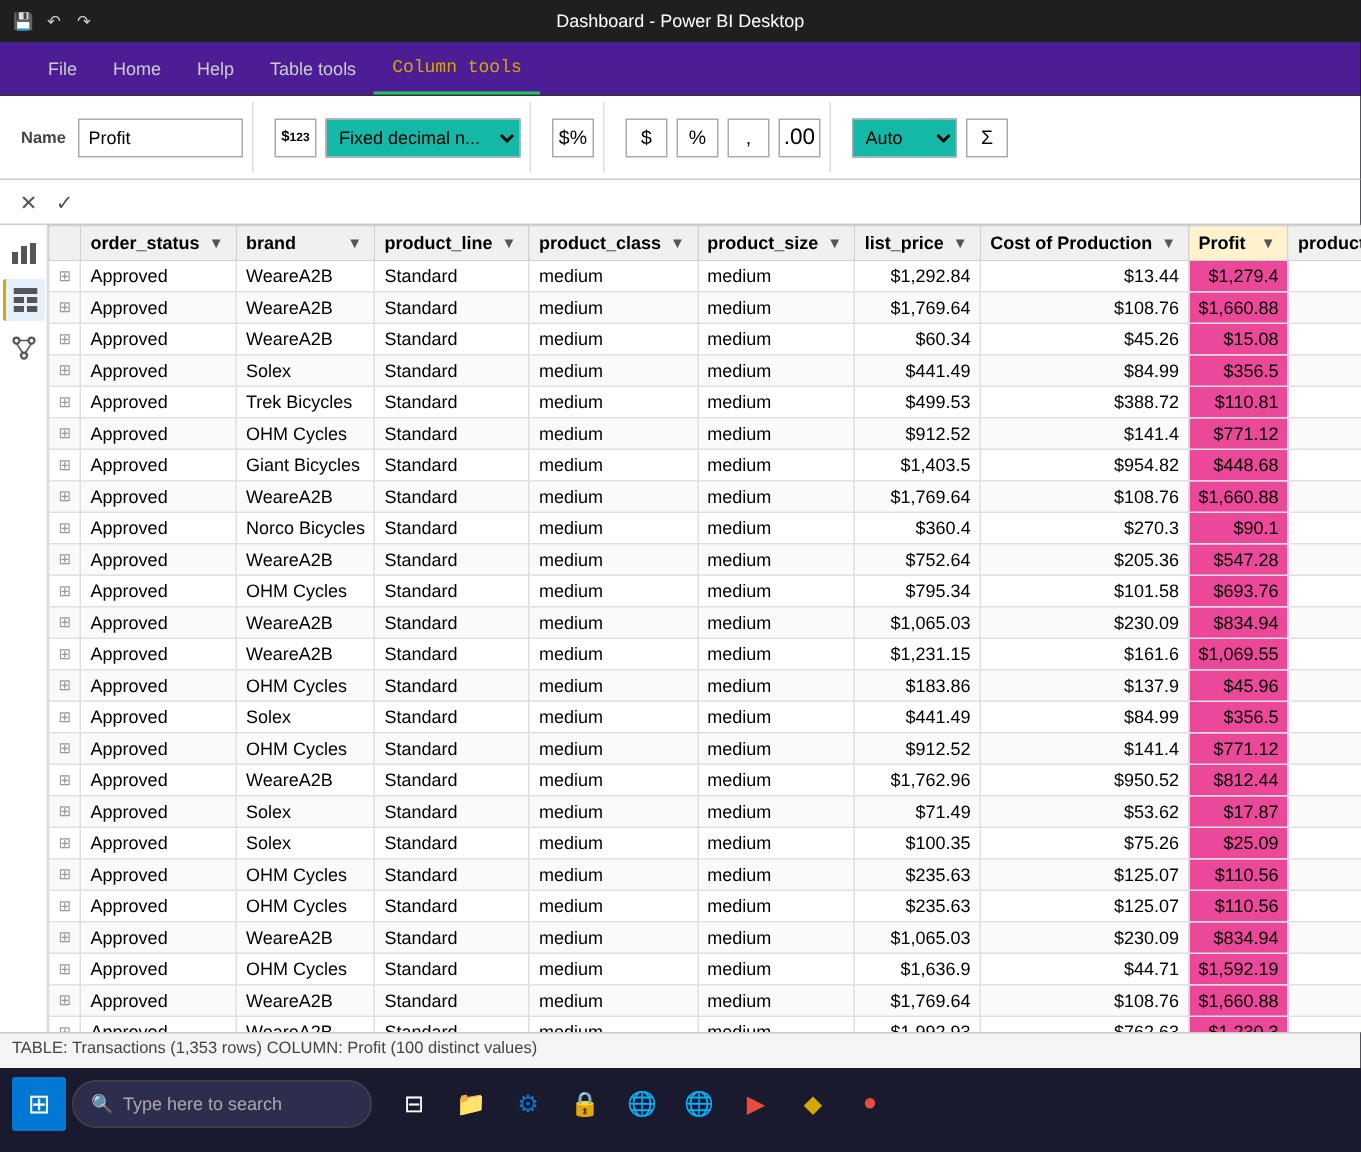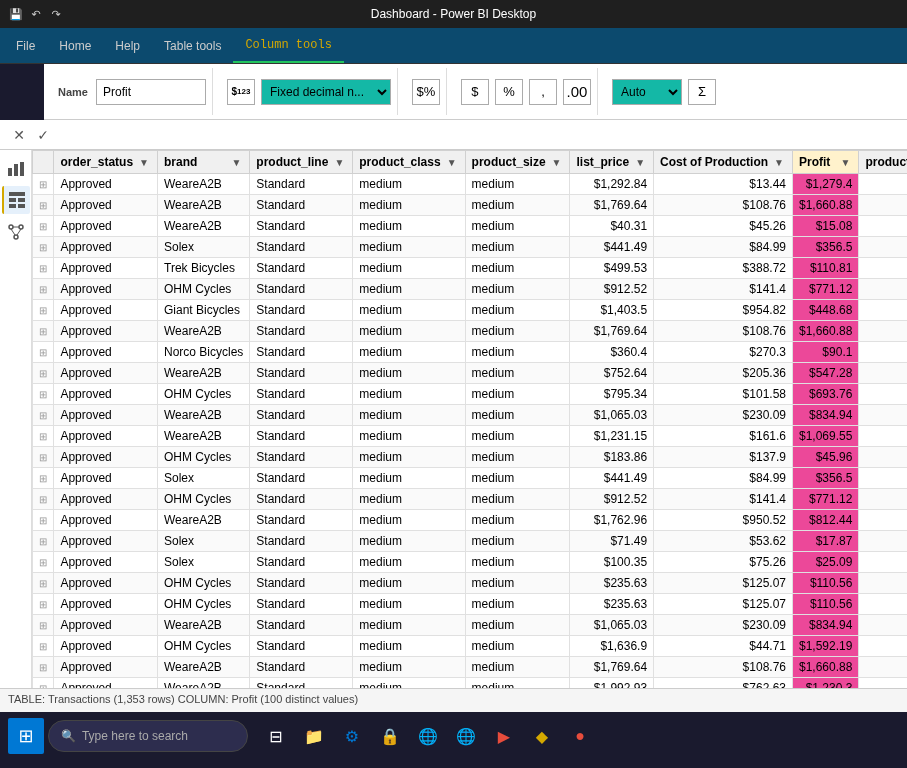--- a/index.html
+++ b/index.html
@@ -24,24 +24,24 @@
       display: flex;
       gap: 4px;
     }
     .title-bar .window-controls span {
       width: 16px; height: 16px; display: inline-flex; align-items: center; justify-content: center;
       color: #ccc; font-size: 11px; cursor: pointer;
     }
 
     
     .menu-bar {
-      background: #0c4a6e;
+      background: #4c1d95;
       display: flex;
       height: 36px;
-      padding: 0 4px;
+      padding: 0 20px;
       border-bottom: 1px solid #333;
     }
     .menu-item {
       color: #ccc;
       padding: 6px 12px;
       cursor: pointer;
       font-size: 12px;
       height: 100%;
       display: flex;
       align-items: center;
@@ -50,21 +50,20 @@
 
     
     .ribbon {
       background: #fff;
       border-bottom: 1px solid #ccc;
       padding: 4px 8px;
       display: flex;
       align-items: flex-start;
       gap: 8px;
       height: 56px;
-      margin-left: 44px;
     }
     .ribbon-group {
       display: flex;
       align-items: center;
       gap: 6px;
       padding: 0 6px;
       border-right: 1px solid #ddd;
       height: 100%;
     }
     .ribbon-group:last-child { border-right: none; }
@@ -445,21 +444,21 @@
       <td class="numeric active-col">$1,660.88</td>
       <td class="numeric">2/16/20</td>
     </tr>
           <tr>
       <td class="row-expander">⊞</td>
       <td>Approved</td>
       <td>WeareA2B</td>
       <td>Standard</td>
       <td>medium</td>
       <td>medium</td>
-      <td class="numeric">$40.31</td>
+      <td class="numeric">$60.34</td>
       <td class="numeric">$45.26</td>
       <td class="numeric active-col">$15.08</td>
       <td class="numeric">11/10/19</td>
     </tr>
           <tr>
       <td class="row-expander">⊞</td>
       <td>Approved</td>
       <td>Solex</td>
       <td>Standard</td>
       <td>medium</td>

